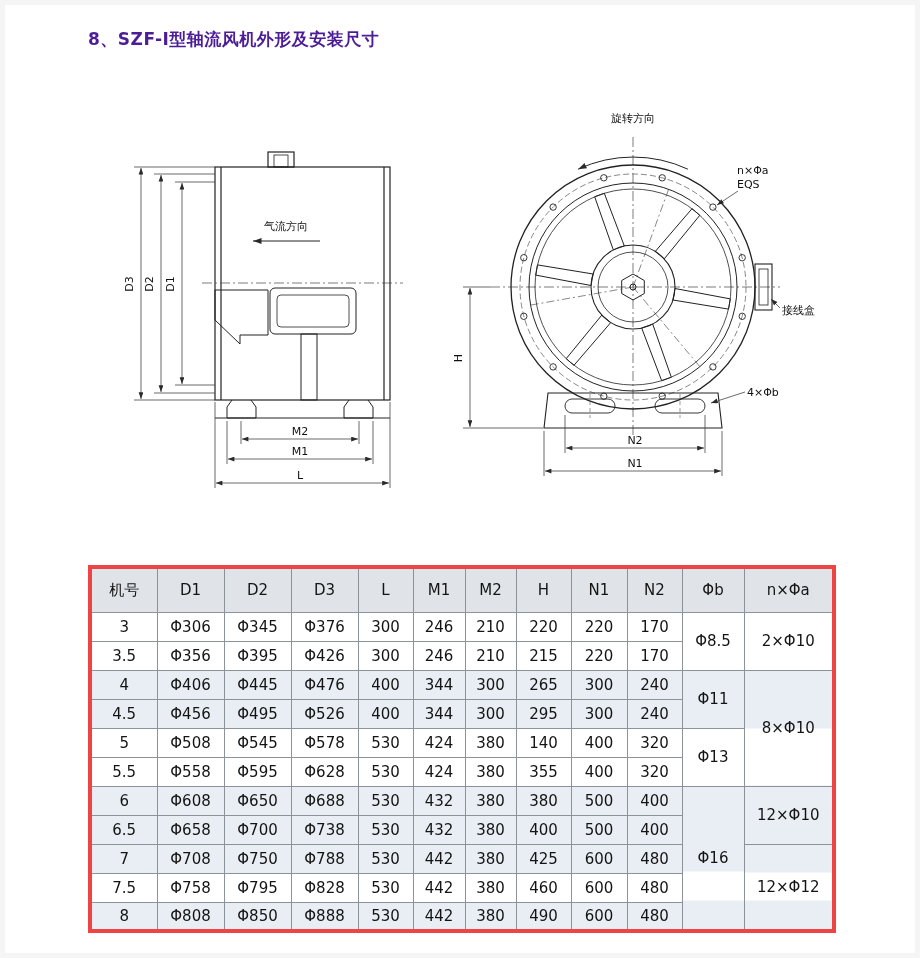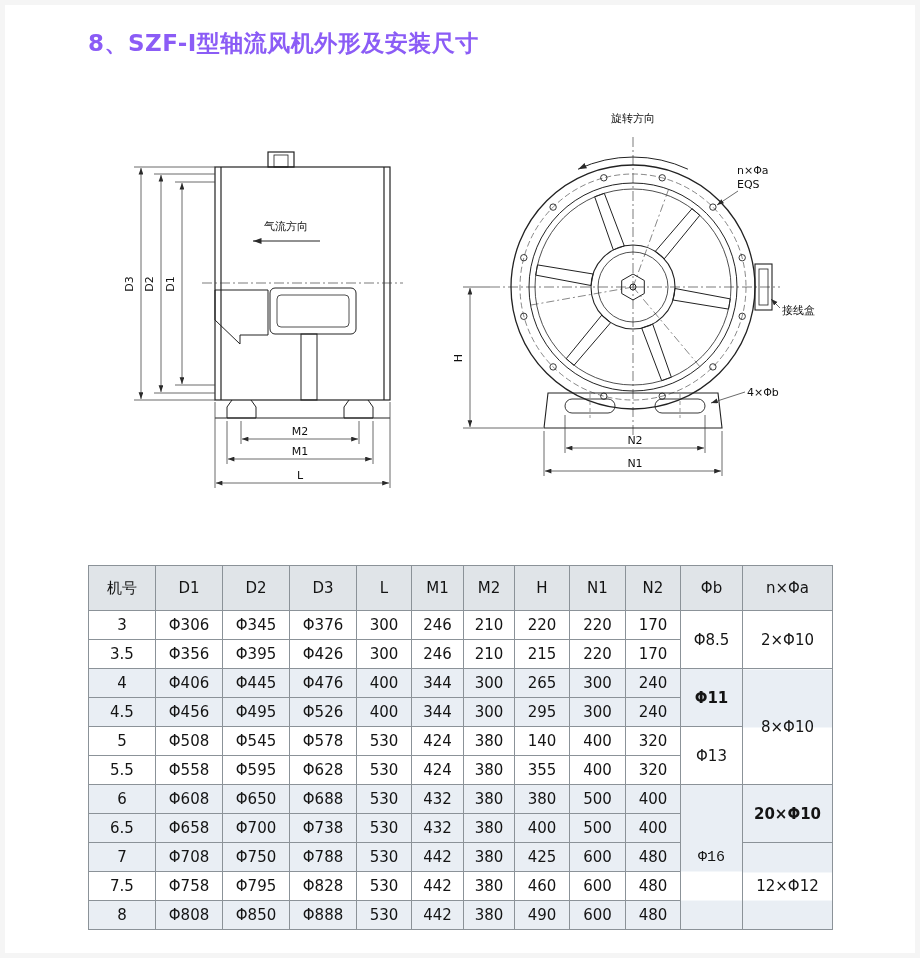--- a/index.html
+++ b/index.html
@@ -10,43 +10,43 @@
     color:#111;
     position:relative;
   }
   .frame {
     position:absolute; inset:0;
     border:5px solid #f5f5f5;
     pointer-events:none;
   }
   .page-title {
     position:absolute; left:88px; top:28px;
-    font-size:23px; font-weight:bold; letter-spacing:0.5px; color:#8b5cf6;
+    font-size:17px; font-weight:bold; letter-spacing:0.5px; color:#4c1d95;
   }
   svg.side-view  { position:absolute; left:120px; top:88px;  width:300px; height:410px; }
   svg.front-view { position:absolute; left:450px; top:92px;  width:400px; height:400px; }
   svg text { font-family:"DejaVu Sans","Liberation Sans",sans-serif; }
 
   table.dims {
     position:absolute; left:88px; top:565px; width:744px;
     border-collapse:collapse; table-layout:fixed;
     font-size:15px; color:#141414;
-    border:1px solid #ef4444;
+    border:4px solid #ef4444;
   }
   table.dims th, table.dims td {
     border:1px solid #8b9298;
     text-align:center; vertical-align:middle;
     padding:0; height:29px; font-weight:normal;
   }
   table.dims thead th { height:45px; background:#e0e4e8; }
   tbody tr.band td { background:#e9eef4; }
   tbody tr td.m-w  { background:#ffffff; }
-  tbody tr td.m-b  { background:#e9eef4;font-weight:bold; }
+  tbody tr td.m-b  { background:#e9eef4; }
   tbody tr td.m-g2 { background:linear-gradient(to bottom,#e9eef4 0%,#e9eef4 50%,#ffffff 50%,#ffffff 100%); }
-  tbody tr td.m-g5 { background:linear-gradient(to bottom,#e9eef4 0%,#e9eef4 60%,#ffffff 60%,#ffffff 80%,#e9eef4 80%,#e9eef4 100%);font-family:Liberation Mono, monospace; }
+  tbody tr td.m-g5 { background:linear-gradient(to bottom,#e9eef4 0%,#e9eef4 60%,#ffffff 60%,#ffffff 80%,#e9eef4 80%,#e9eef4 100%); }
   tbody tr td.m-g3 { background:linear-gradient(to bottom,#e9eef4 0%,#e9eef4 33.3%,#ffffff 33.3%,#ffffff 66.6%,#e9eef4 66.6%,#e9eef4 100%); }
 </style>
 </head>
 <body>
 
 <div class="frame"></div>
 
 <h1 class="page-title">8、SZF-I型轴流风机外形及安装尺寸</h1>
 
 <svg class="side-view" viewBox="0 0 300 410">
@@ -345,21 +345,21 @@
       <td>Φ608</td>
       <td>Φ650</td>
       <td>Φ688</td>
       <td>530</td>
       <td>432</td>
       <td>380</td>
       <td>380</td>
       <td>500</td>
       <td>400</td>
       <td class="m-g5" rowspan="5">Φ16</td>
-      <td class="m-b" rowspan="2">20×Φ10</td>
+      <td class="m-b" rowspan="2">12×Φ10</td>
     </tr>
     <tr class="band">
       <td>6.5</td>
       <td>Φ658</td>
       <td>Φ700</td>
       <td>Φ738</td>
       <td>530</td>
       <td>432</td>
       <td>380</td>
       <td>400</td>

